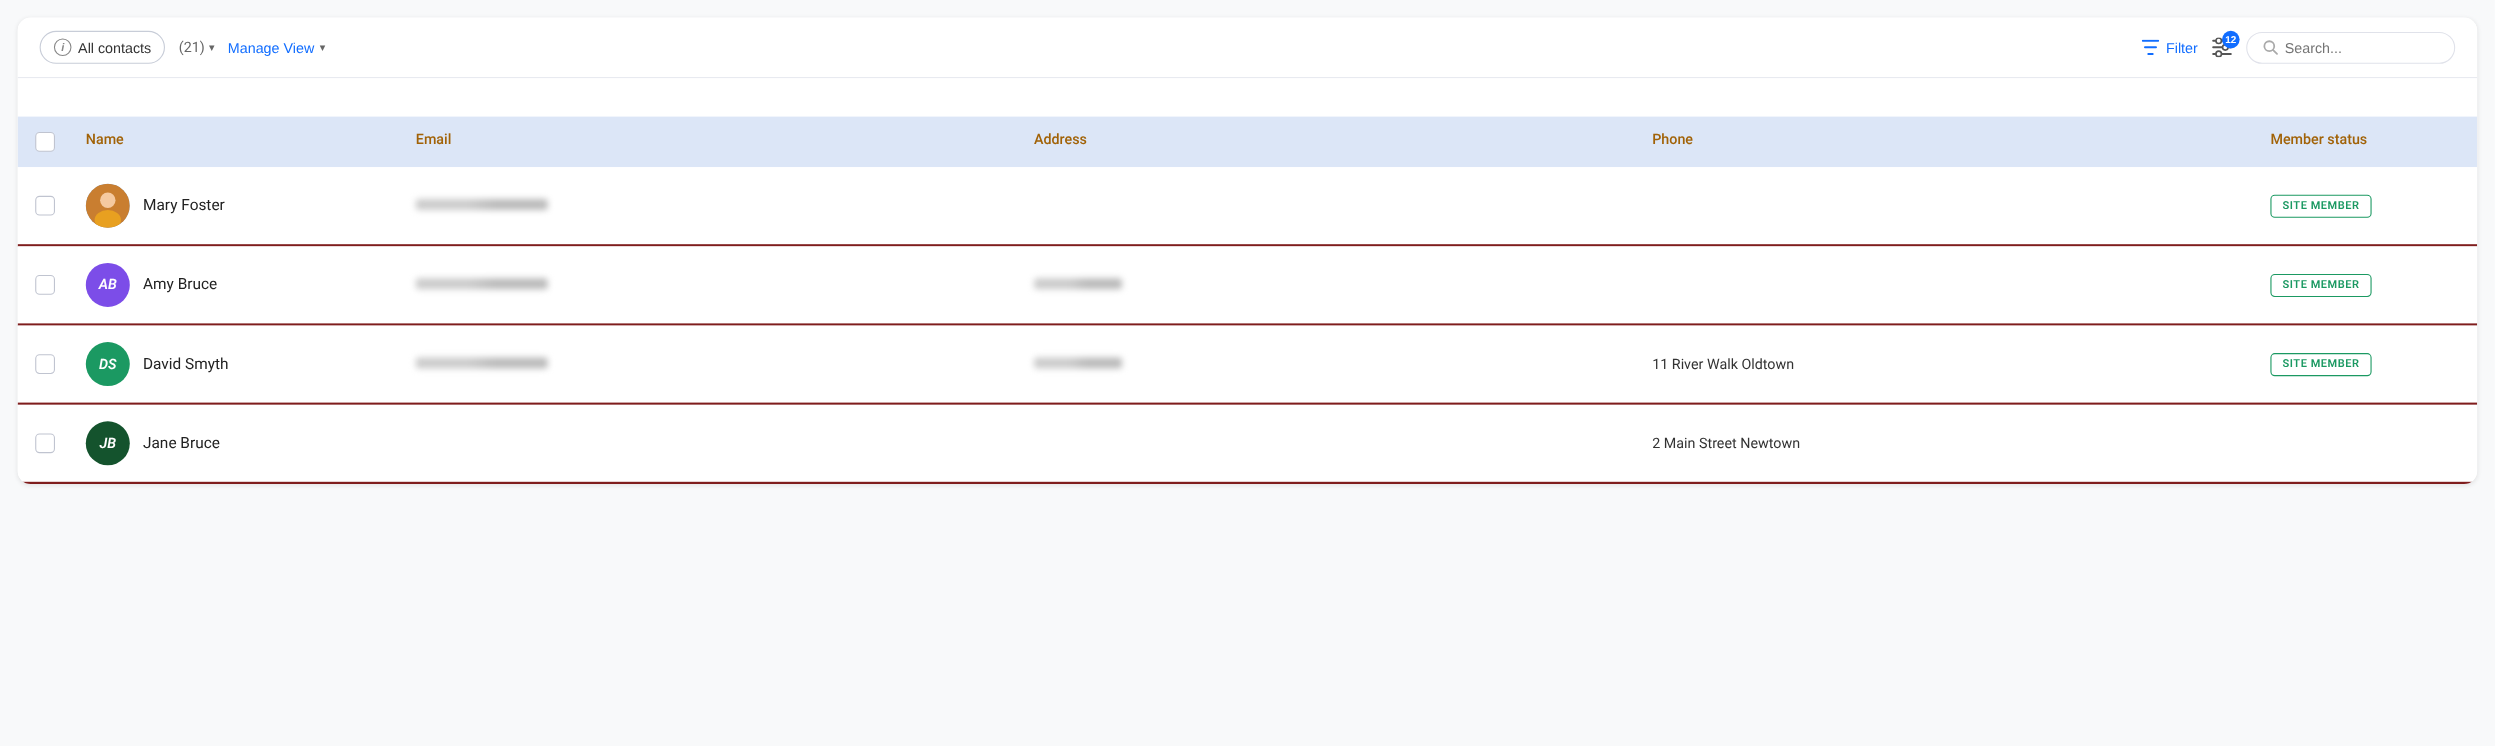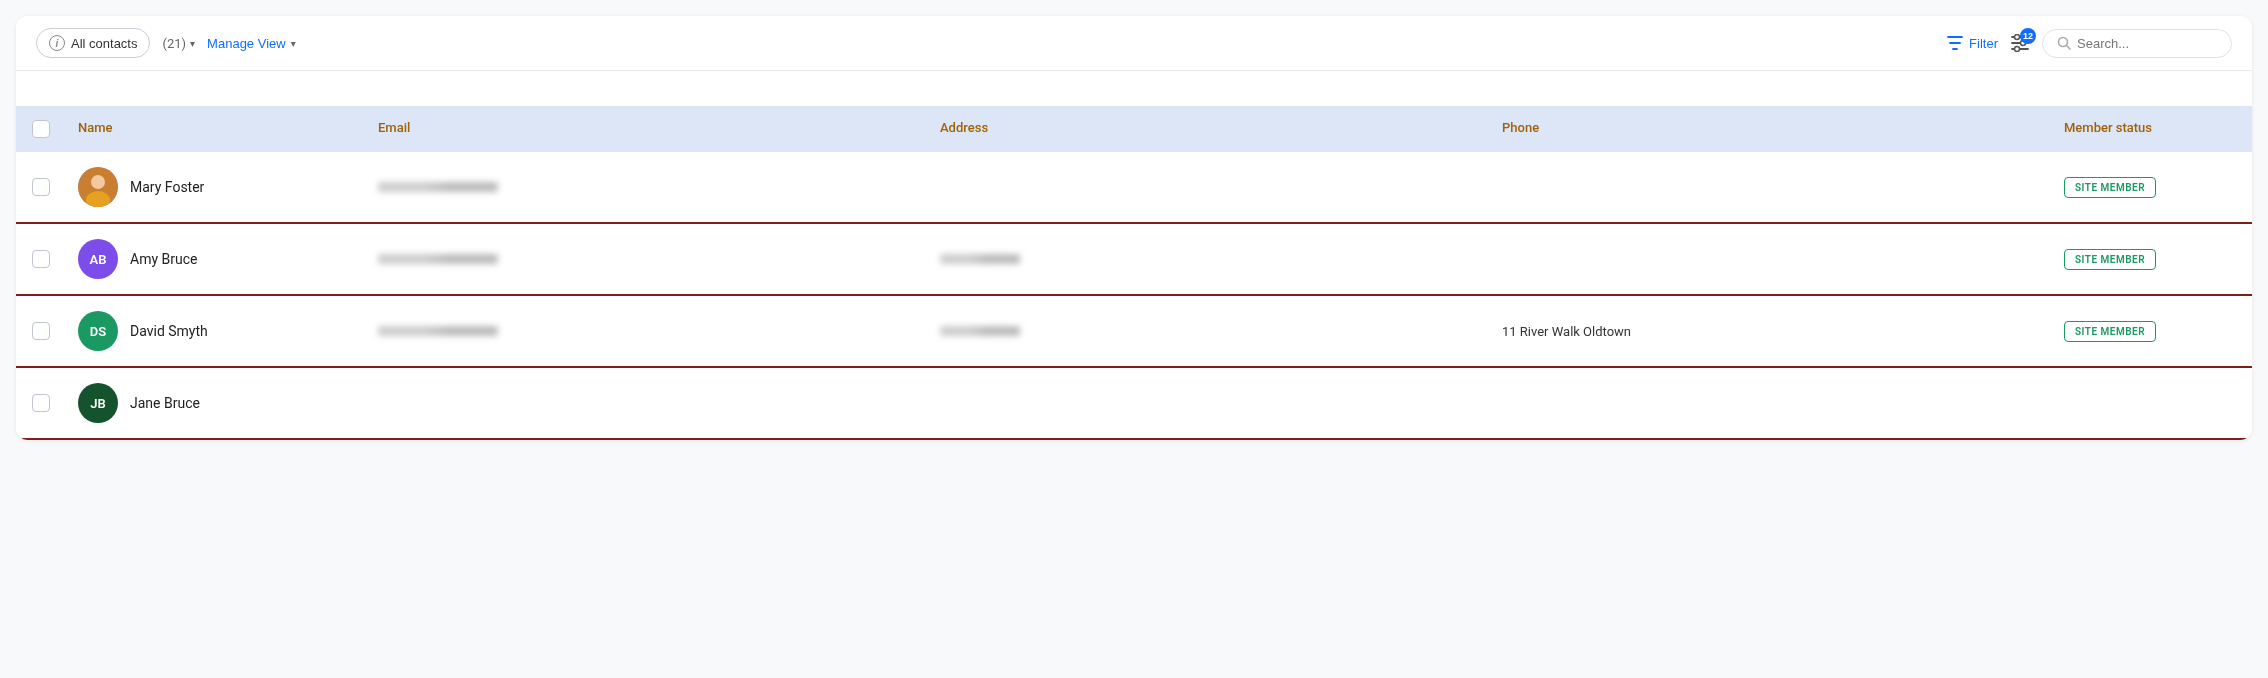--- a/index.html
+++ b/index.html
@@ -191,20 +191,21 @@
       height: 40px;
       border-radius: 50%;
       display: flex;
       align-items: center;
       justify-content: center;
       font-size: 13px;
       font-weight: 600;
       color: #fff;
       flex-shrink: 0;
       overflow: hidden;
+      font-style: italic;
     }
 
     .name-text {
       font-size: 14px;
       color: #222;
     }
 
     .row-cell {
       padding: 12px;
       font-size: 13px;
@@ -368,16 +369,17 @@
       <div class="table-row">
     <div class="row-checkbox">
       <div class="checkbox"></div>
     </div>
     <div class="row-name">
       <div class="avatar" style="background:#14532d">JB</div>
       <span class="name-text">Jane Bruce</span>
     </div>
     <div class="row-cell"></div>
     <div class="row-cell"></div>
+    <div class="row-cell">2 Main Street Newtown</div>
     <div class="row-cell"></div>
   </div>
     </div>
 </div>
 
 </body></html>

